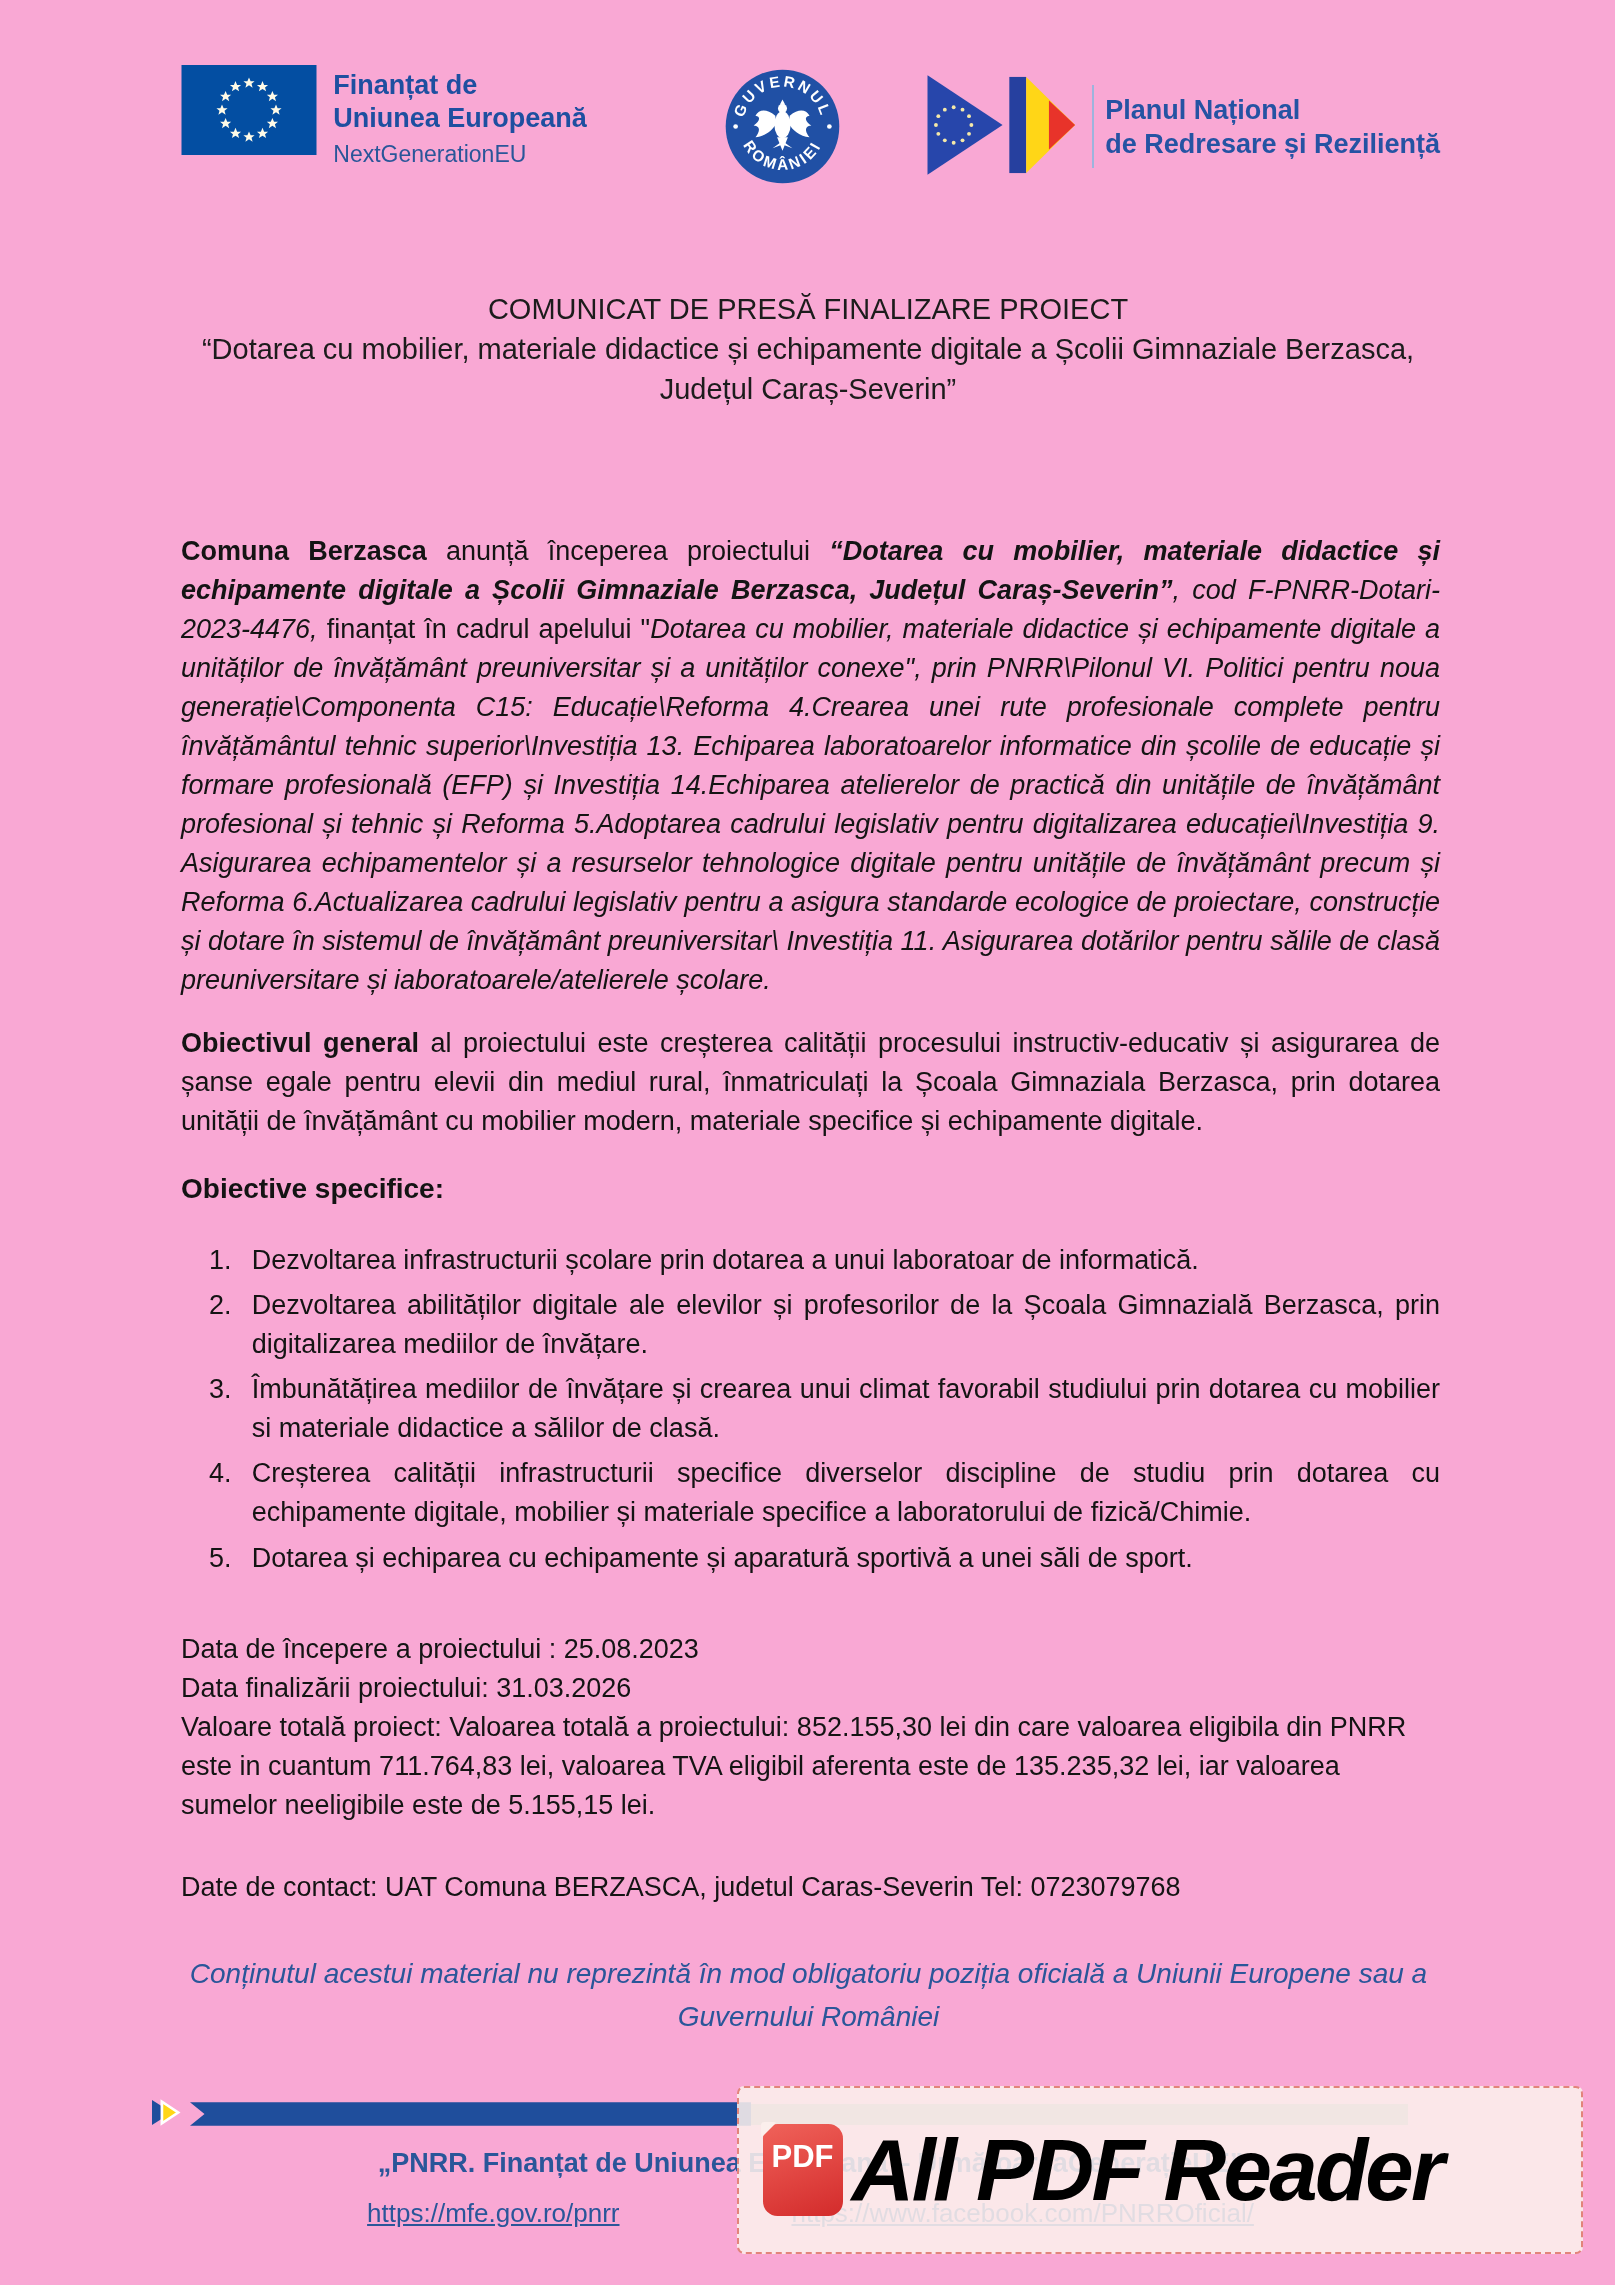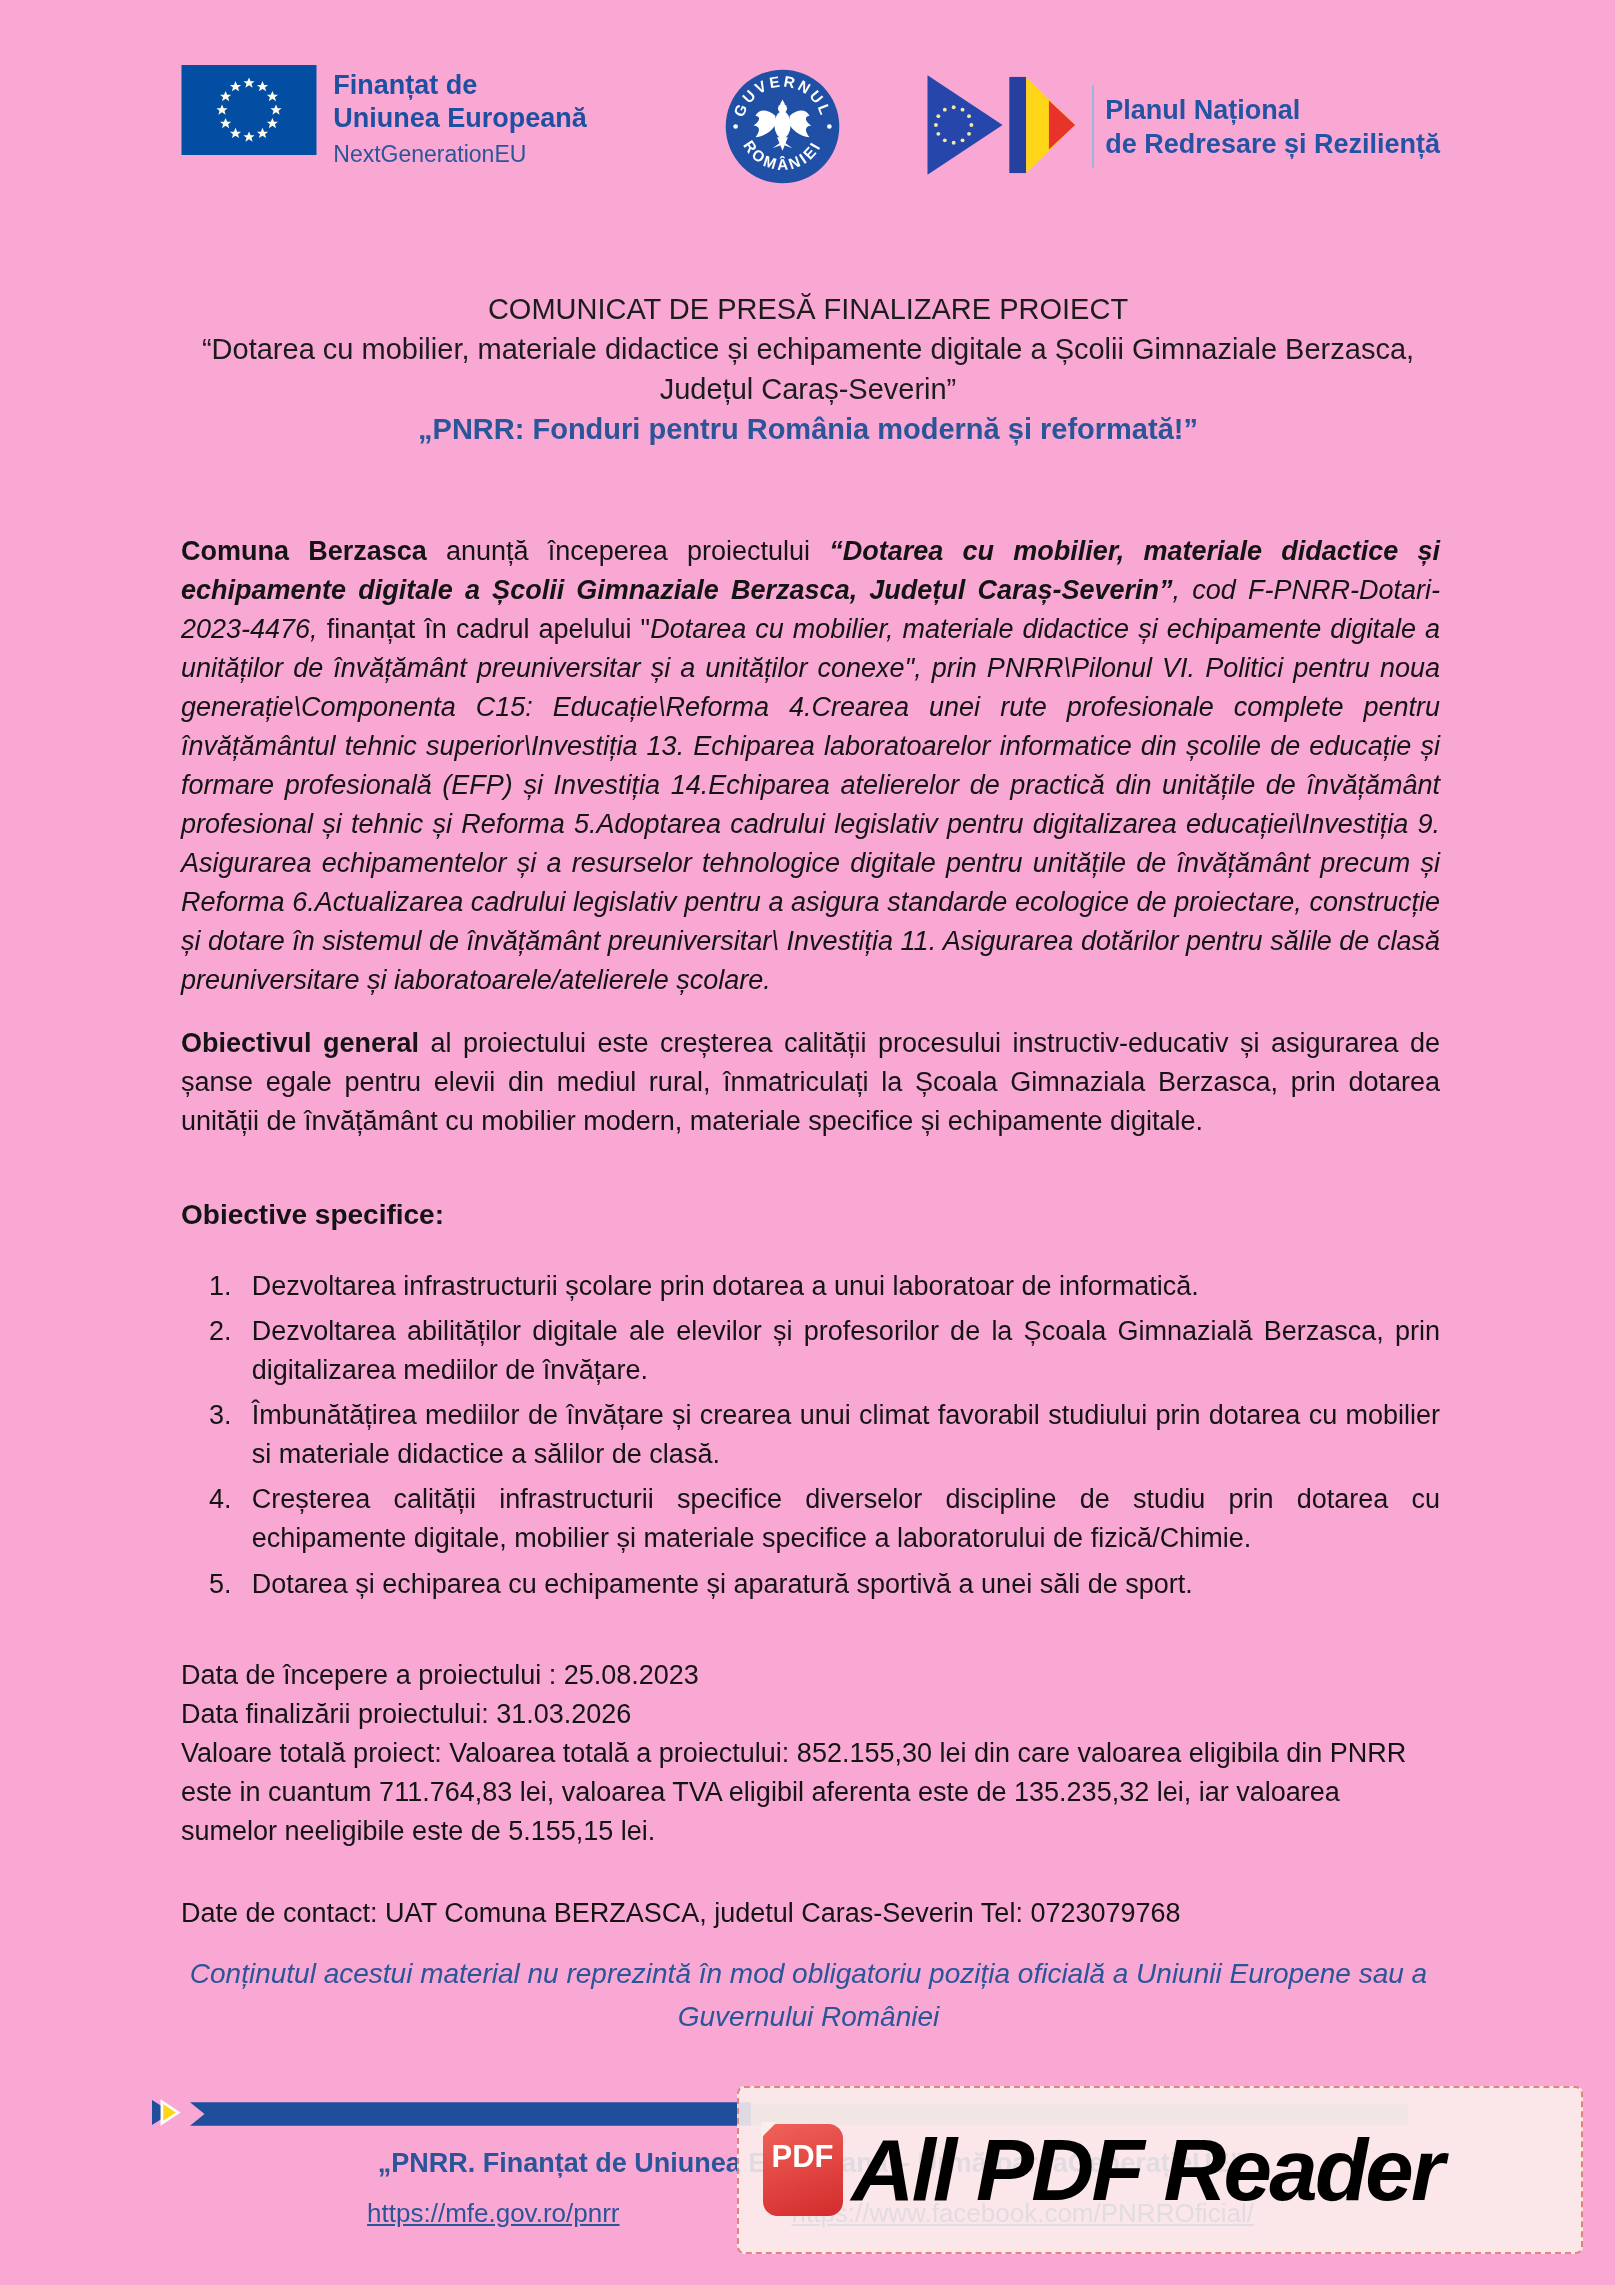--- a/index.html
+++ b/index.html
@@ -27,21 +27,21 @@
   .title-slogan { color:#2a5699; font-weight:bold; }
 
   
   .main { position:absolute; top:532px; left:181px; width:1259px;
           font-size:27px; line-height:39px; text-align:justify; color:#141414; }
   .main p { margin:0; }
   .p2 { margin-top:23.5px !important; }
   .seg-b  { font-weight:bold; }
   .seg-bi { font-weight:bold; font-style:italic; }
   .seg-i  { font-style:italic; }
-  .obj-head { margin-top:54px; font-weight:bold; font-size:28px; }
+  .obj-head { margin-top:28px; font-weight:bold; font-size:28px; }
   ol.objectives { margin:33px 0 0 0; padding-left:58px; }
   ol.objectives li { padding-left:12.7px; margin-bottom:6.3px; text-align:justify; }
   .dates { margin-top:52px; text-align:left; }
   .dates div, .dates p { margin:0; text-align:left; }
   .contact { margin-top:43px; text-align:left; }
 
   
   .disclaimer { position:absolute; top:1952px; left:179px; width:1259px;
                 text-align:center; font-style:italic; color:#2a5699;
                 font-size:28px; line-height:43px; }
@@ -167,21 +167,20 @@
         <div>Planul Național</div>
         <div>de Redresare și Reziliență</div>
       </span>
     </div>
   </div>
 
   <div class="title-block">
     <div>COMUNICAT DE PRESĂ FINALIZARE PROIECT</div>
     <div>“Dotarea cu mobilier, materiale didactice și echipamente digitale a Școlii Gimnaziale Berzasca,</div>
     <div>Județul Caraș-Severin”</div>
-    <div class="title-slogan">„PNRR: Fonduri pentru România modernă și reformată!”</div>
   </div>
 
   <div class="main">
 
     <p><span class="seg-b">Comuna Berzasca</span><span> anunță începerea proiectului </span><span class="seg-bi">“Dotarea cu mobilier, materiale didactice și echipamente digitale a Școlii Gimnaziale Berzasca, Județul Caraș-Severin”</span><span class="seg-i">, cod F-PNRR-Dotari-2023-4476, </span><span> finanțat în cadrul apelului "</span><span class="seg-i">Dotarea cu mobilier, materiale didactice și echipamente digitale a unităților de învățământ preuniversitar și a unităților conexe", prin PNRR\Pilonul VI. Politici pentru noua generație\Componenta C15: Educație\Reforma 4.Crearea unei rute profesionale complete pentru învățământul tehnic superior\Investiția 13. Echiparea laboratoarelor informatice din școlile de educație și formare profesională (EFP) și Investiția  14.Echiparea atelierelor de practică din unitățile de învățământ profesional și tehnic și Reforma 5.Adoptarea cadrului legislativ pentru digitalizarea educației\Investiția 9. Asigurarea echipamentelor și a resurselor tehnologice digitale pentru unitățile de învățământ precum și Reforma 6.Actualizarea cadrului legislativ pentru a asigura standarde ecologice de proiectare, construcție și dotare în sistemul de învățământ preuniversitar\ Investiția 11. Asigurarea dotărilor pentru sălile de clasă preuniversitare și iaboratoarele/atelierele școlare.</span></p>
 
     <p class="p2"><span class="seg-b">Obiectivul general</span><span> al proiectului este creșterea calității procesului instructiv-educativ și asigurarea de șanse egale pentru elevii din mediul rural, înmatriculați la Școala Gimnaziala Berzasca, prin dotarea unității de învățământ cu mobilier modern, materiale specifice și echipamente digitale.</span></p>
 
     <div class="obj-head">Obiective specifice:</div>
 

